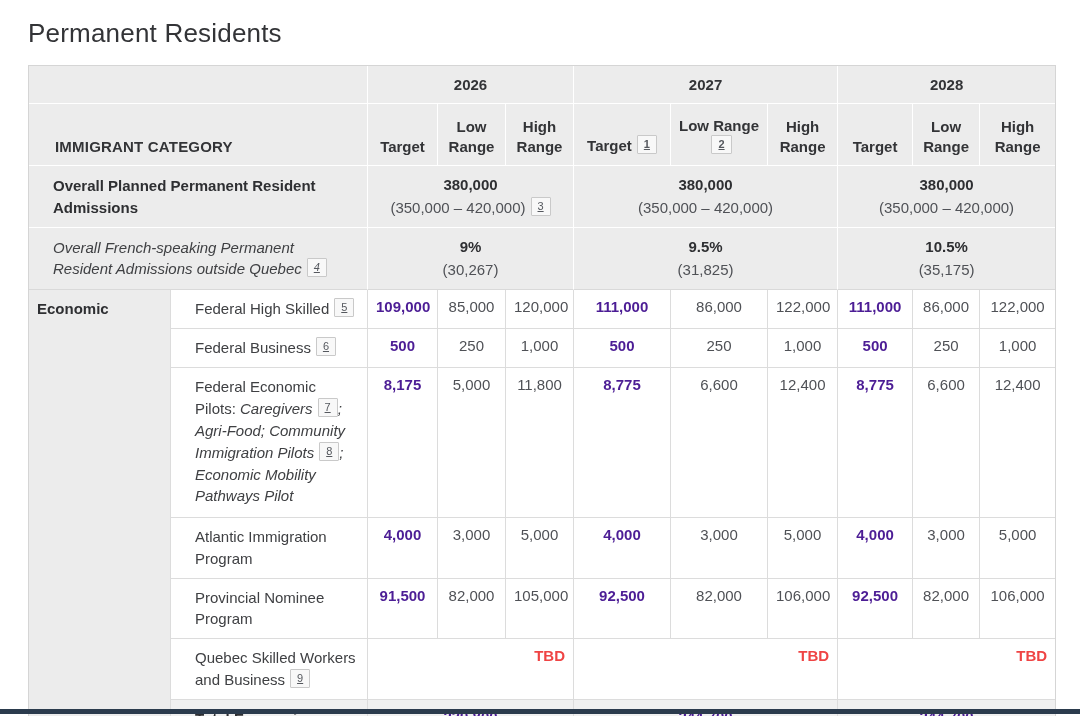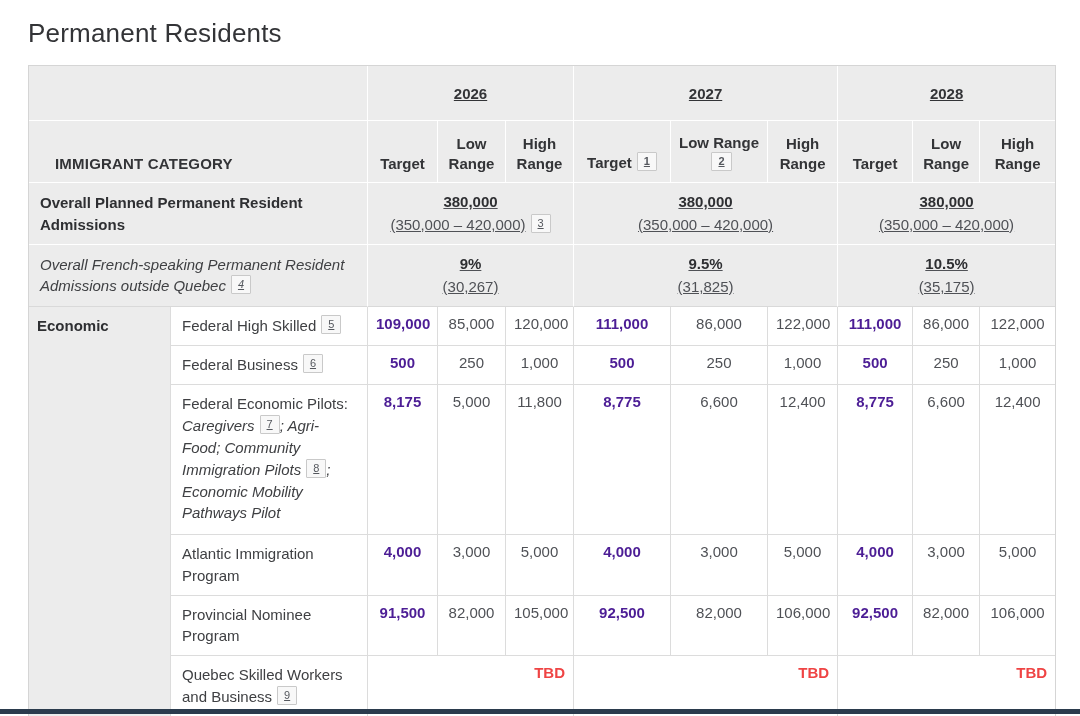--- a/index.html
+++ b/index.html
@@ -14,29 +14,29 @@
   table.levels { border-collapse:separate; border-spacing:0; width:1026px; table-layout:fixed;
                  border:1px solid #d5d5d5; font-size:15px; }
   th, td { border-right:1px solid #dcdcdc; border-bottom:1px solid #dcdcdc; padding:8px 8px; }
   th:last-child, td:last-child { border-right:0;margin-top:28px; }
 
   
   .g { background:#ececec; border-right-color:#ffffff; border-bottom-color:#ffffff; }
   tr.row-french td { border-bottom-color:#d9d9d9; }
 
   thead th { font-weight:700; color:#333437; }
-  th.year { text-align:center; vertical-align:middle; height:55px;text-decoration:underline; }
+  th.year { text-align:center; vertical-align:middle; height:38px; }
   th.sub  { text-align:center; vertical-align:bottom; height:62px; line-height:1.35; }
   th.cat  { text-align:left; vertical-align:bottom; padding-left:26px; letter-spacing:0.2px; }
 
   td { vertical-align:top; }
-  td.lbl { text-align:left; color:#3f4043; padding-left:11px; padding-right:10px; line-height:1.45; }
+  td.lbl { text-align:left; color:#3f4043; padding-left:24px; padding-right:10px; line-height:1.45; }
   td.val { text-align:center; color:#4f5156; }
   td.val.t { font-weight:700; color:#4c1d95; }
-  td.span-val { text-align:center; vertical-align:middle; line-height:1.5; color:#4f5156;text-decoration:underline; }
+  td.span-val { text-align:center; vertical-align:middle; line-height:1.5; color:#4f5156; }
   .main { font-weight:700; color:#2e2f32; }
   .sub2 { font-weight:400; color:#4f5156; }
 
   tr.row-overall td { height:62px; vertical-align:middle; }
   tr.row-overall td.lbl { font-weight:700; color:#2e2f32; }
   tr.row-french td { height:54px; vertical-align:middle; }
   tr.row-french td.lbl { font-style:italic; font-weight:400; }
 
   td.group { background:#ececec; font-weight:700; color:#2e2f32; vertical-align:top;
              padding-left:8px; padding-top:10px; border-bottom:0; }

